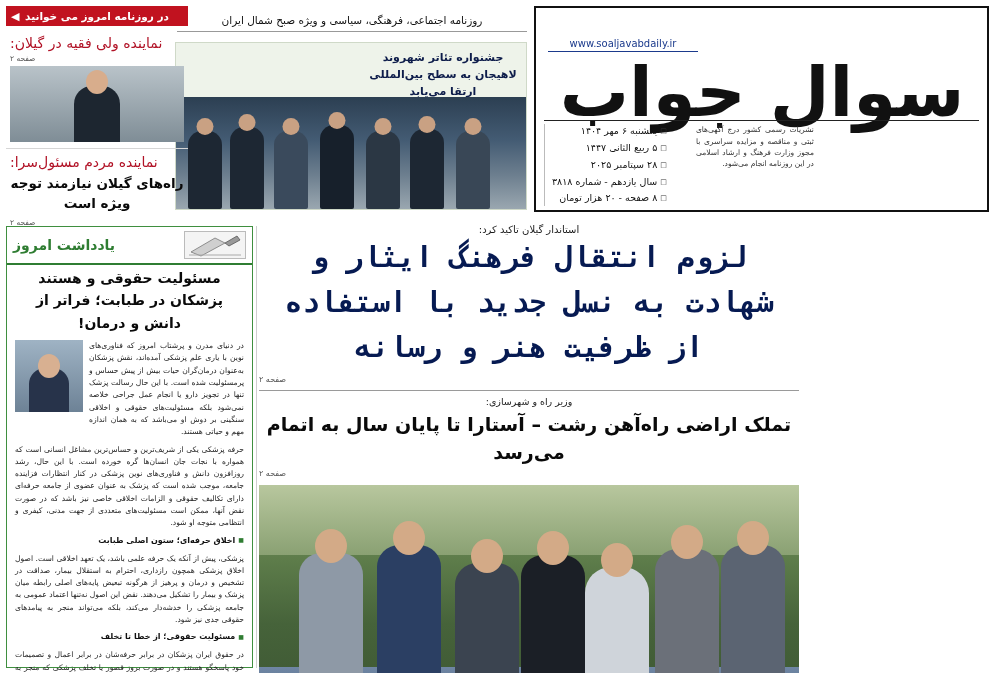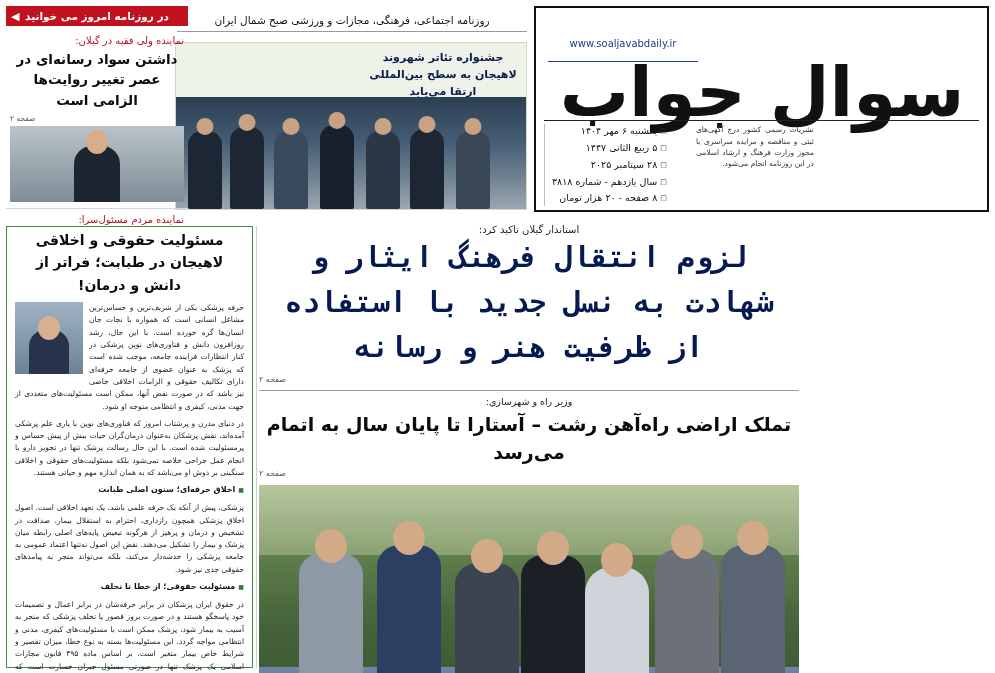--- a/index.html
+++ b/index.html
@@ -63,21 +63,21 @@
   }
   .nameplate .sitebar {
     position: absolute;
     top: 30px;
     left: 12px;
     width: 150px;
     text-align: center;
     font-size: 10px;
     color: #1b3a8c;
     border-bottom: 1px solid #1b3a8c;
-    padding-bottom: 12px;
+    padding-bottom: 2px;
   }
   .nameplate .issueinfo {
     position: absolute;
     bottom: 4px;
     right: 8px;
     left: 8px;
     display: flex;
     flex-direction: row-reverse;
     justify-content: flex-start;
     gap: 0;
@@ -224,23 +224,23 @@
     width: 182px;
     height: 637px;
     border-left: none;
   }
   .brief {
     border-bottom: 1px solid #d6d6d6;
     padding: 5px 4px 6px 4px;
     box-sizing: border-box;
   }
   .brief .kicker {
-    font-size: 10px;
+    font-size: 14px;
     color: #b11226;
-    text-align: right;
+    text-align: left;
     margin-bottom: 3px;
   }
   .brief h3 {
     margin: 0 0 4px 0;
     font-size: 13.5px;
     line-height: 1.5;
     font-weight: bold;
     text-align: center;
     color: #0a0a0a;
   }
@@ -509,21 +509,21 @@
         <div class="row">یکشنبه ۶ مهر ۱۴۰۴</div>
         <div class="row">۵ ربیع الثانی ۱۴۴۷</div>
         <div class="row">۲۸ سپتامبر ۲۰۲۵</div>
         <div class="row">سال یازدهم - شماره ۳۸۱۸</div>
         <div class="row">۸ صفحه - ۲۰ هزار تومان</div>
       </div>
       <div class="issue-col issue-desc">نشریات رسمی کشور درج آگهی‌های ثبتی و مناقصه و مزایده سراسری با مجوز وزارت فرهنگ و ارشاد اسلامی در این روزنامه انجام می‌شود.</div>
     </div>
   </div>
 
-  <div class="top-slogan">روزنامه اجتماعی، فرهنگی، مجازات و ورزشی صبح شمال ایران</div>
+  <div class="top-slogan">روزنامه اجتماعی، فرهنگی، سیاسی و ویژه صبح شمال ایران</div>
 
   <div class="mast-mid">
     <div class="caption">
       <span>جشنواره تئاتر شهروند لاهیجان به سطح بین‌المللی ارتقا می‌یابد</span>
       <span class="pg">صفحه ۲</span>
     </div>
     <div class="mast-photo">
       <div class="figs">
         <div class="fig" style="left:14px;"></div>
         <div class="fig" style="left:56px; height:82px;"></div>
@@ -540,21 +540,20 @@
     <div class="redbar">
       <span class="arrow">◀</span>
       <span>در روزنامه امروز می خوانید</span>
     </div>
   </div>
 
   <div class="sidebar">
 
     <div class="brief">
       <div class="kicker">نماینده ولی فقیه در گیلان:</div>
-      <h3>داشتن سواد رسانه‌ای در عصر تغییر روایت‌ها الزامی است</h3>
       <div class="pg">صفحه ۲</div>
       <div class="thumb">
         <div class="bg" style="background:linear-gradient(180deg,#b9c3c9,#7f8d96);"></div>
         <div class="person" style="background:#1d2630;"></div>
       </div>
     </div>
 
     <div class="brief">
       <div class="kicker">نماینده مردم مسئول‌سرا:</div>
       <h3>راه‌های گیلان نیازمند توجه ویژه است</h3>
@@ -596,27 +595,38 @@
       <div class="p dark" style="left:262px; height:140px;"></div>
       <div class="p" style="left:326px; height:128px; background:#cfd4da; border-radius:26px 26px 4px 4px;"></div>
       <div class="p grey" style="left:396px; height:146px;"></div>
       <div class="p" style="left:462px; height:150px; background:#5b6472;"></div>
     </div>
   </div>
 
   <div class="divider-v"></div>
 
   <div class="rightcol">
-
-    <h2 class="op">مسئولیت حقوقی و اخلاقی لاهیجان در طبابت؛ فراتر از دانش و درمان!</h2>
+    <div class="head">
+      <div class="penbox">
+        <svg viewBox="0 0 60 26" width="60" height="26" aria-hidden="true">
+          <rect x="0" y="0" width="60" height="26" fill="#f4f4f4"></rect>
+          <path d="M6 20 L30 6 L40 11 L16 24 Z" fill="#cfcfcf" stroke="#777" stroke-width="0.8"></path>
+          <path d="M40 11 L52 4 L55 8 L44 14 Z" fill="#999" stroke="#555" stroke-width="0.8"></path>
+          <line x1="4" y1="23" x2="56" y2="23" stroke="#aaa" stroke-width="1"></line>
+        </svg>
+      </div>
+      <div class="label">یادداشت امروز</div>
+    </div>
+
+    <h2 class="op">مسئولیت حقوقی و هستند پزشکان در طبابت؛ فراتر از دانش و درمان!</h2>
 
     <div class="op-body">
       <div class="op-portrait"></div>
+      <p>در دنیای مدرن و پرشتاب امروز که فناوری‌های نوین با یاری علم پزشکی آمده‌اند، نقش پزشکان به‌عنوان درمان‌گران حیات بیش از پیش حساس و پرمسئولیت شده است. با این حال رسالت پزشک تنها در تجویز دارو یا انجام عمل جراحی خلاصه نمی‌شود بلکه مسئولیت‌های حقوقی و اخلاقی سنگینی بر دوش او می‌باشد که به همان اندازه مهم و حیاتی هستند.</p>
       <p>حرفه پزشکی یکی از شریف‌ترین و حساس‌ترین مشاغل انسانی است که همواره با نجات جان انسان‌ها گره خورده است. با این حال، رشد روزافزون دانش و فناوری‌های نوین پزشکی در کنار انتظارات فزاینده جامعه، موجب شده است که پزشک به عنوان عضوی از جامعه حرفه‌ای دارای تکالیف حقوقی و الزامات اخلاقی خاصی نیز باشد که در صورت نقض آنها، ممکن است مسئولیت‌های متعددی از جهت مدنی، کیفری و انتظامی متوجه او شود.</p>
-      <p>در دنیای مدرن و پرشتاب امروز که فناوری‌های نوین با یاری علم پزشکی آمده‌اند، نقش پزشکان به‌عنوان درمان‌گران حیات بیش از پیش حساس و پرمسئولیت شده است. با این حال رسالت پزشک تنها در تجویز دارو یا انجام عمل جراحی خلاصه نمی‌شود بلکه مسئولیت‌های حقوقی و اخلاقی سنگینی بر دوش او می‌باشد که به همان اندازه مهم و حیاتی هستند.</p>
       <p class="sub">اخلاق حرفه‌ای؛ ستون اصلی طبابت</p>
       <p>پزشکی، پیش از آنکه یک حرفه علمی باشد، یک تعهد اخلاقی است. اصول اخلاق پزشکی همچون رازداری، احترام به استقلال بیمار، صداقت در تشخیص و درمان و پرهیز از هرگونه تبعیض پایه‌های اصلی رابطه میان پزشک و بیمار را تشکیل می‌دهند. نقض این اصول نه‌تنها اعتماد عمومی به جامعه پزشکی را خدشه‌دار می‌کند، بلکه می‌تواند منجر به پیامدهای حقوقی جدی نیز شود.</p>
       <p class="sub">مسئولیت حقوقی؛ از خطا تا تخلف</p>
       <p>در حقوق ایران پزشکان در برابر حرفه‌شان در برابر اعمال و تصمیمات خود پاسخگو هستند و در صورت بروز قصور یا تخلف پزشکی که منجر به آسیب به بیمار شود، پزشک ممکن است با مسئولیت‌های کیفری، مدنی و انتظامی مواجه گردد. این مسئولیت‌ها بسته به نوع خطا، میزان تقصیر و شرایط خاص بیمار متغیر است. بر اساس ماده ۴۹۵ قانون مجازات اسلامی یک پزشک تنها در صورتی مسئول جبران خسارت است که مرتکب تقصیر شده باشد.</p>
     </div>
   </div>
 
 </div>
 
 </body></html>

